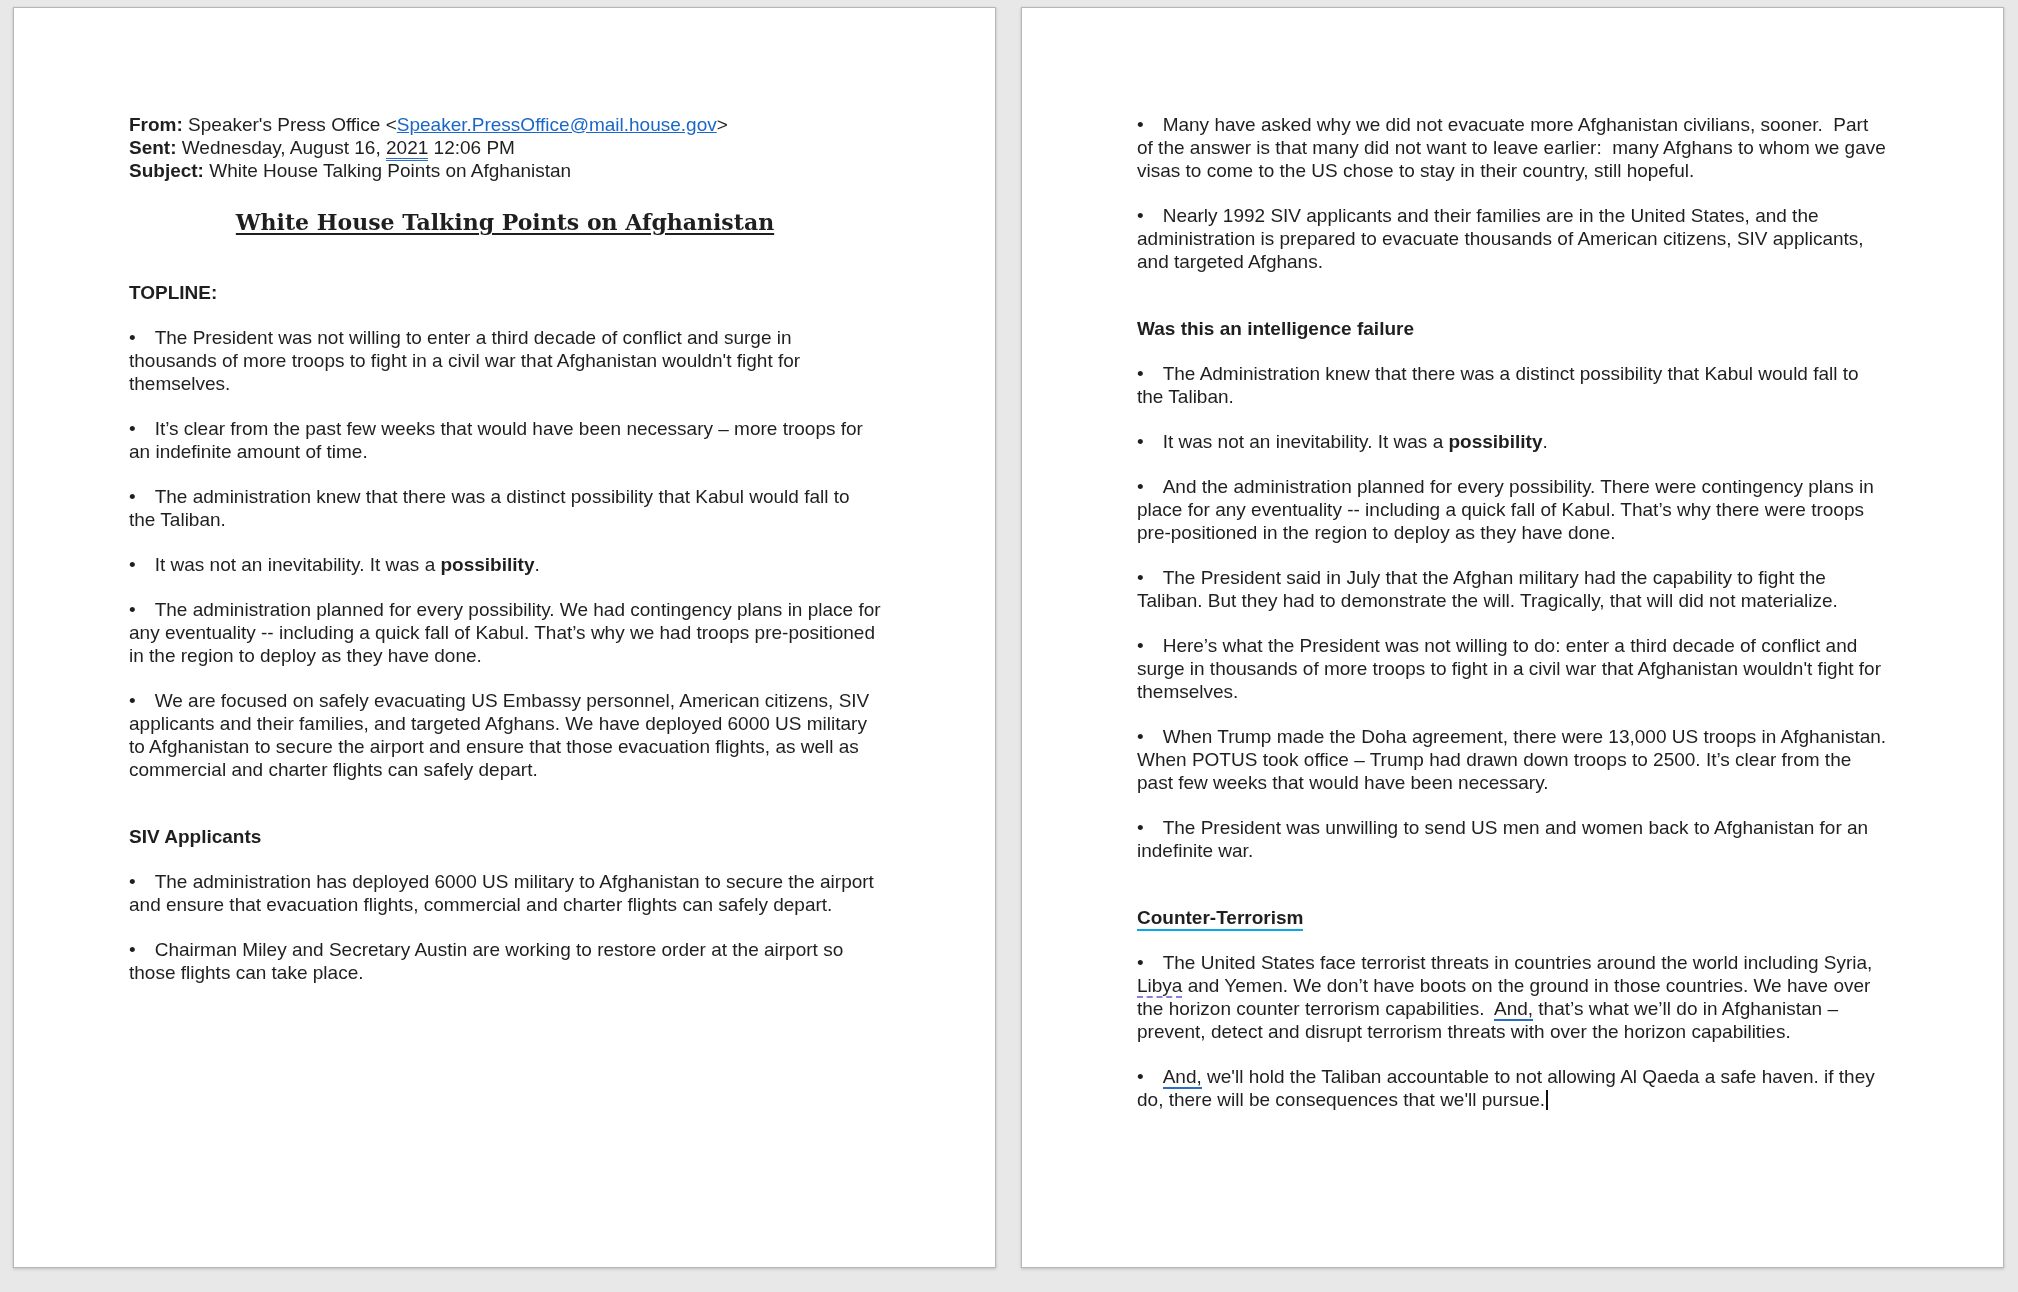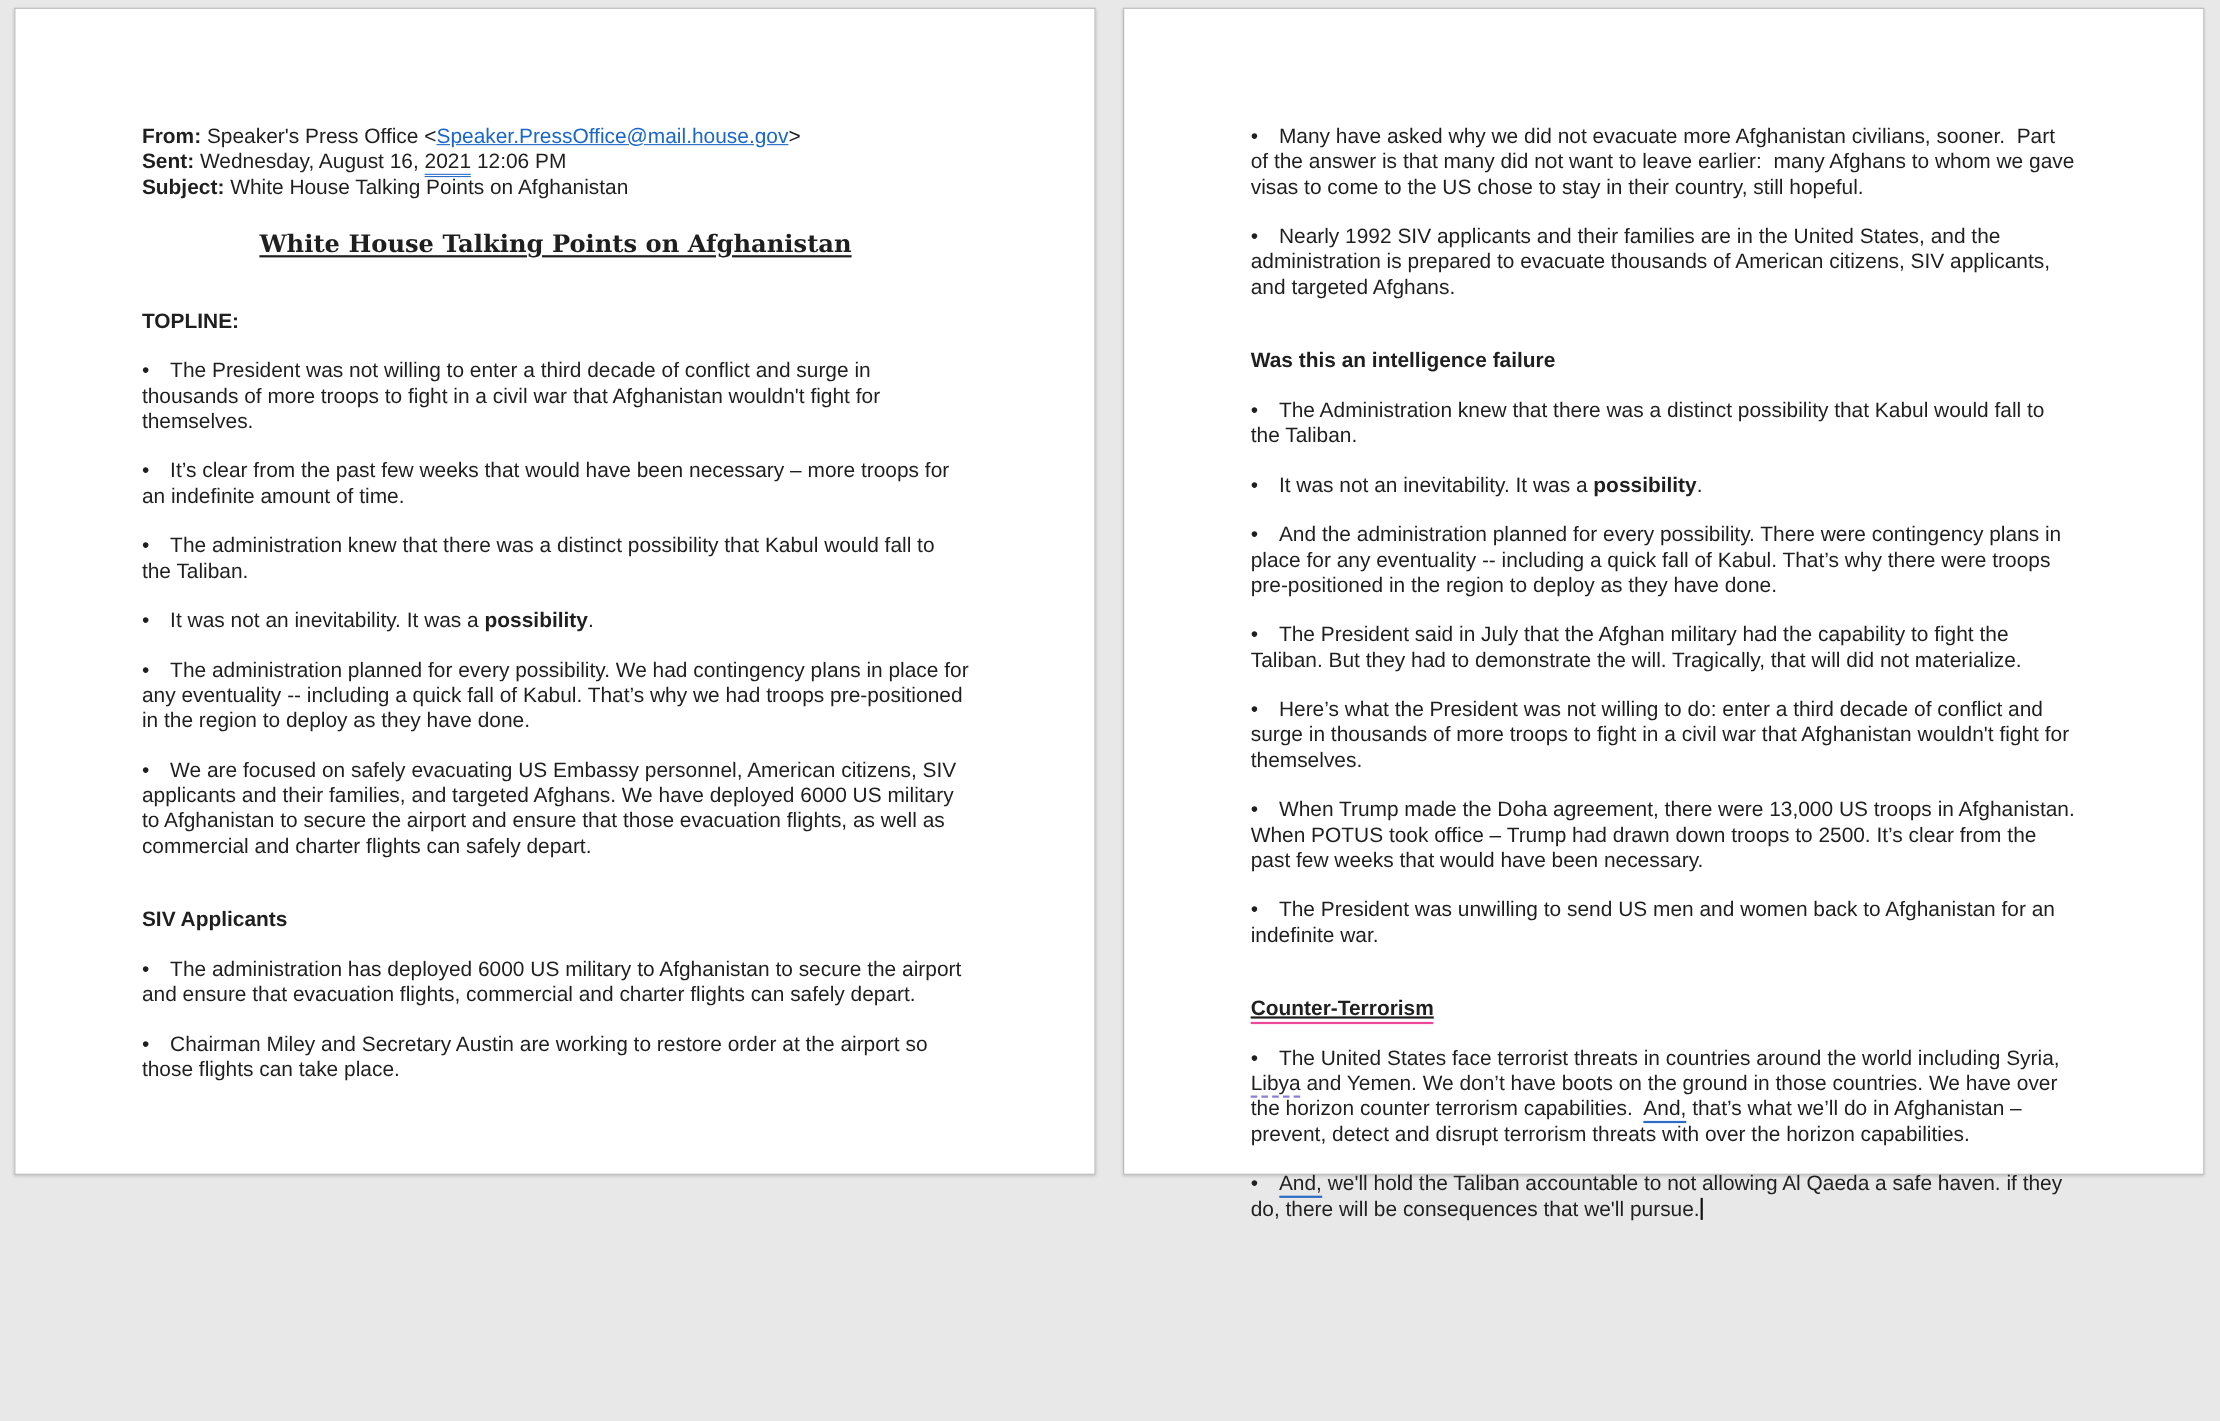--- a/index.html
+++ b/index.html
@@ -4,38 +4,38 @@
 <style>
   html,body{margin:0;padding:0;}
   body{
     width:2018px;height:1292px;
     background:#e8e8e8;
     font-family:"Liberation Sans", sans-serif;
     font-size:19px;line-height:23px;color:#1f1f1f;
     overflow:hidden;position:relative;
   }
   .page{
-    position:absolute;top:7px;width:983px;height:1061px;
+    position:absolute;top:7px;width:983px;height:1261px;
     background:#ffffff;border:1px solid #b6b6b6;
     box-shadow:0 1px 3px rgba(0,0,0,0.18);
     box-sizing:border-box;
     padding:105px 114px 12px 115px;
   }
   #page-left{left:13px;}
   #page-right{left:1021px;}
   .email-header{margin:0;}
   .doc-title{
     text-align:center;margin:26px 0 24px 0;
     font-family:"DejaVu Serif", serif;font-size:22px;line-height:29px;font-weight:bold;
   }
   .doc-title .t{text-decoration:underline;text-decoration-thickness:2px;text-underline-offset:3px;}
   .section-heading{margin:44px 0 22px 0;font-weight:bold;}
   .heading-grammar .t{
-    text-decoration:underline;text-decoration-thickness:2px;
-    border-bottom:2px solid #ec4899;padding-bottom:1px;
+    text-decoration-thickness:2px;
+    border-bottom:2px solid #0ea5e9;padding-bottom:1px;
   }
   .para{margin:0 0 22px 0;}
   .bullet{margin-right:19px;}
   .b{font-weight:bold;}
   .link{color:#1a66c9;text-decoration:underline;cursor:pointer;}
   .u2{border-bottom:3px double #2b6cc4;}
   .gu{border-bottom:2px solid #2b6cc4;}
   .du{border-bottom:2px dashed #8c7fd6;}
   .caret{
     display:inline-block;width:2px;height:20px;background:#111;

